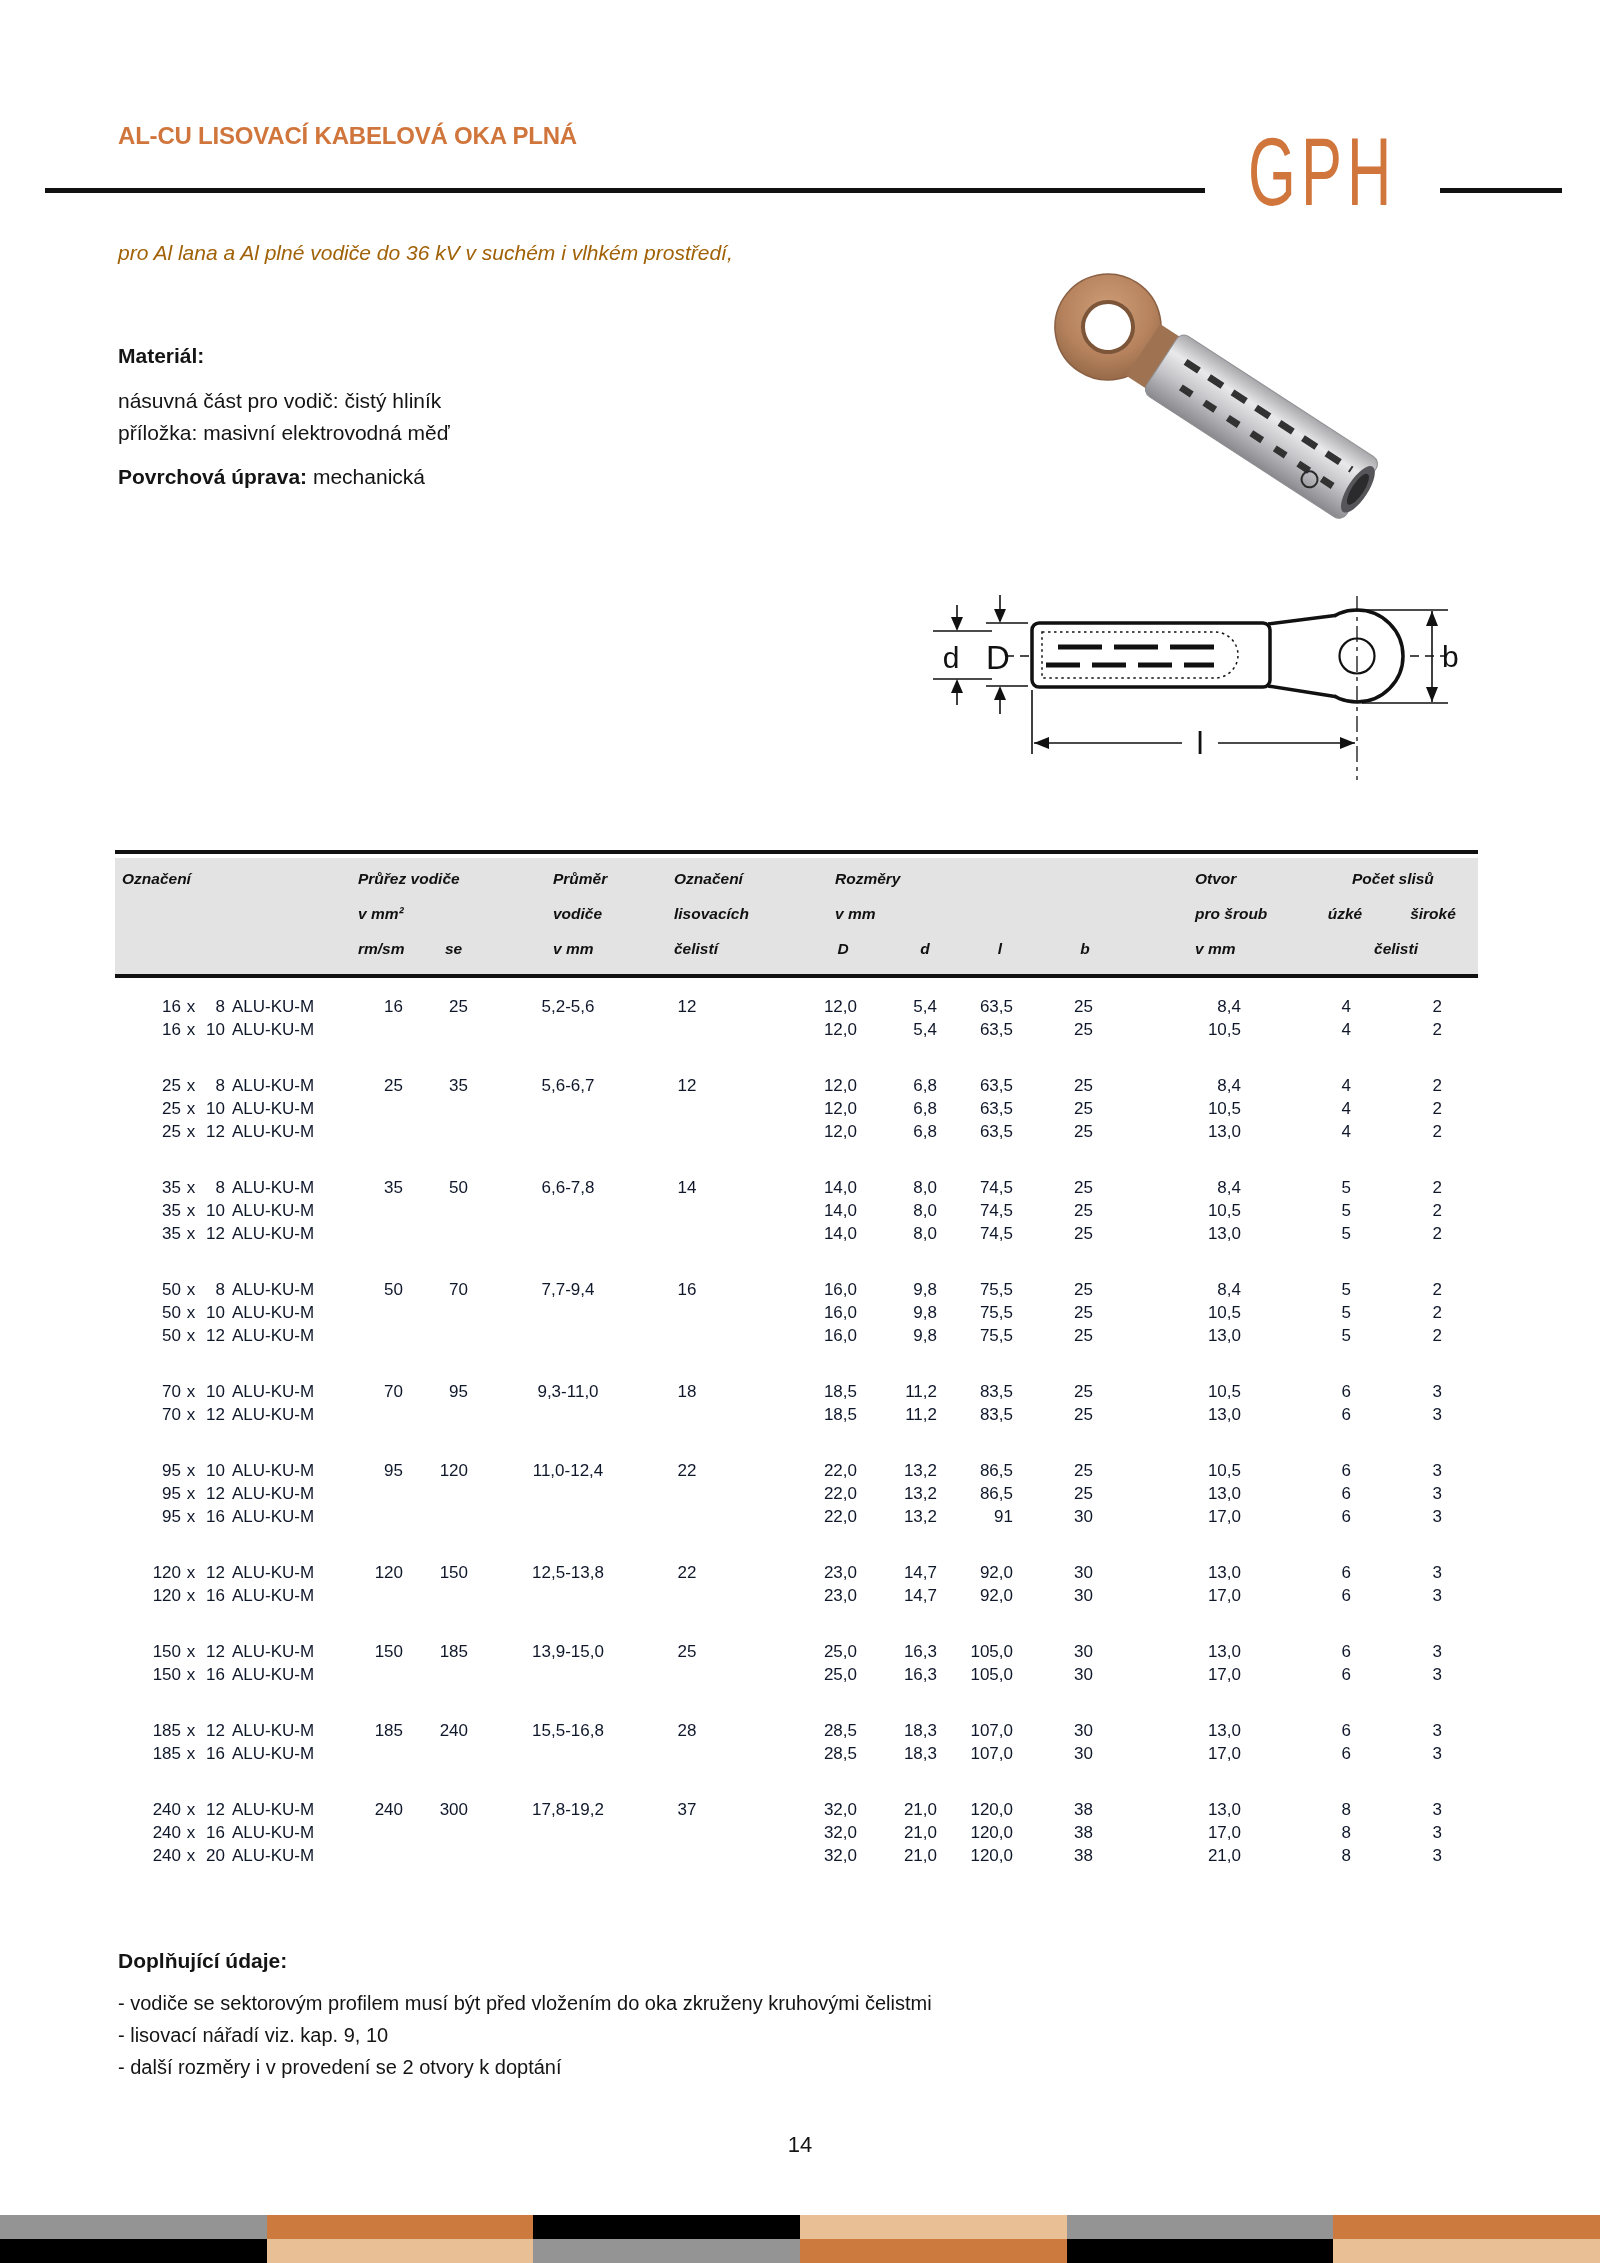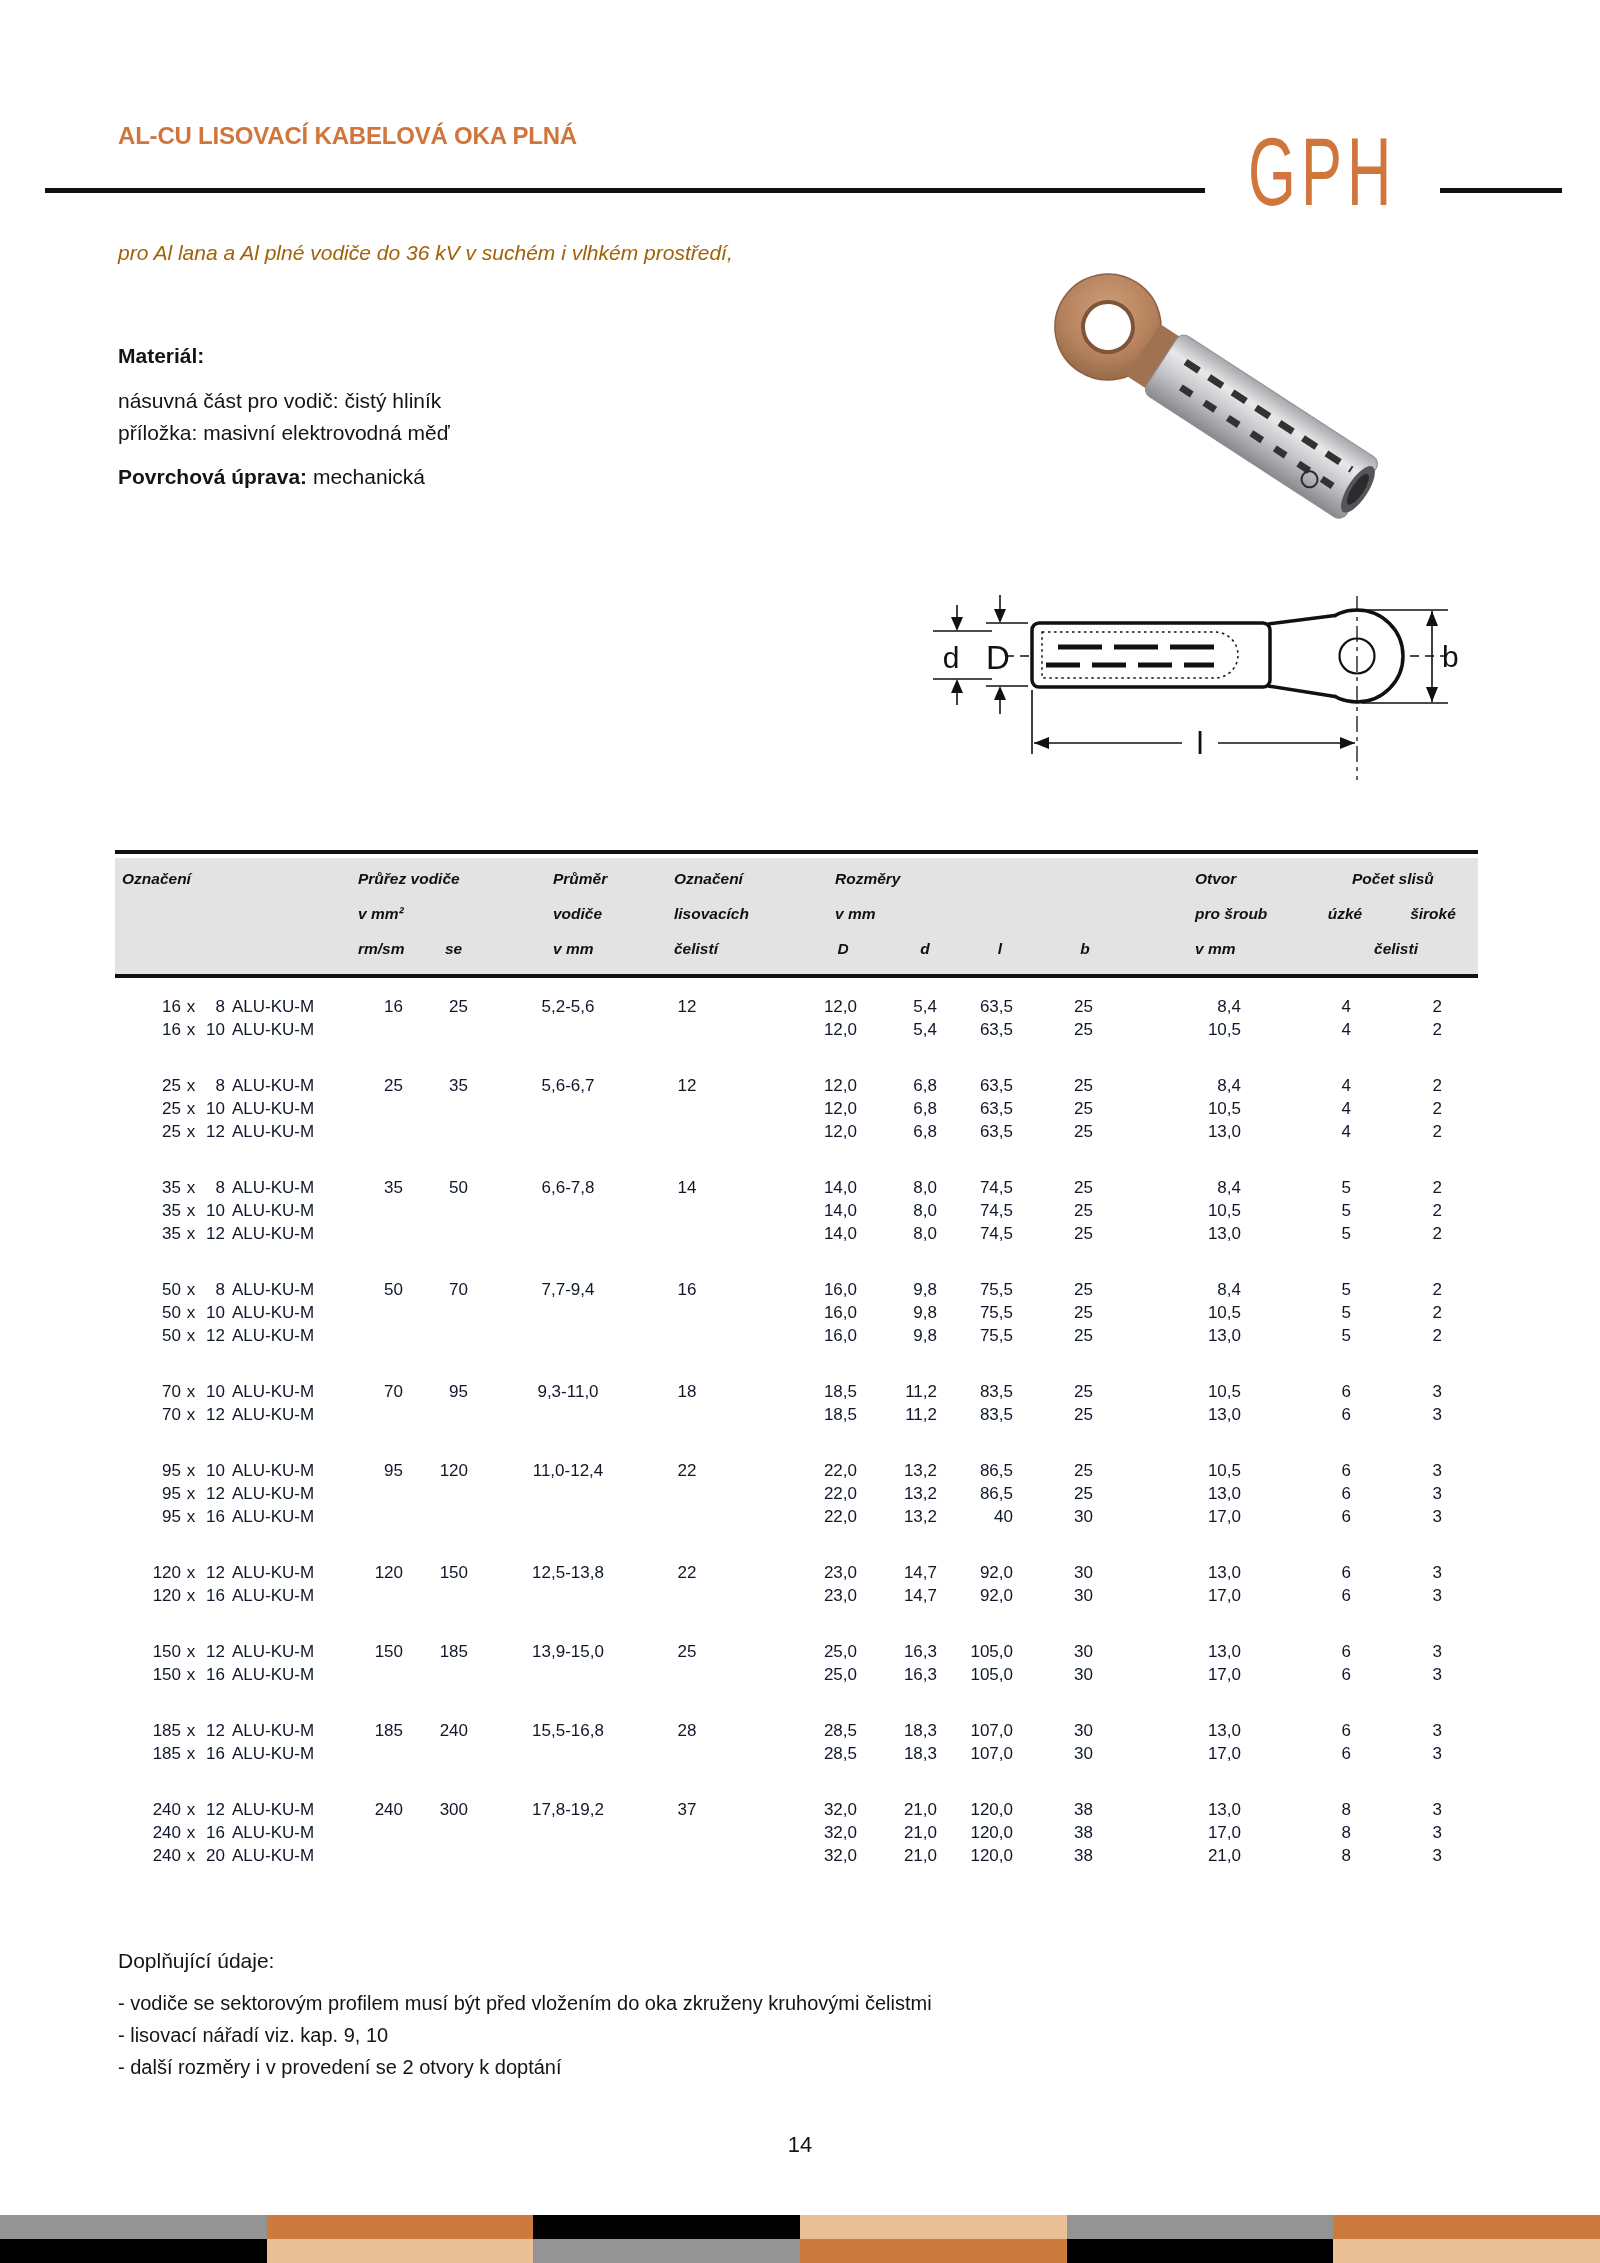--- a/index.html
+++ b/index.html
@@ -54,21 +54,21 @@
   .c2 { text-align:right; padding-right:22px; }
   .c3 { text-align:right; padding-right:15px; }
   .c4 { text-align:center; padding-left:20px; }
   .c5 { text-align:center; padding-left:18px; }
   .c6,.c7,.c8,.c9 { text-align:right; padding-right:6px; }
   .c10,.c11 { text-align:right; padding-right:8px; }
   .c12 { text-align:right; padding-right:12px; }
 
   
   .notes { left:118px; top:1945px; font-size:20px; line-height:32px; }
-  .notes h3 { font-size:21px; font-weight:normal; margin-bottom:10px; }
+  .notes h3 { font-size:21px; font-weight:bold; margin-bottom:10px; }
 
   .page-number { left:0; top:2132px; width:1600px; text-align:center; font-size:22px; }
 
   
   .color-bar { left:0; top:2215px; width:1600px; height:48px; display:flex; flex-wrap:wrap; }
   .color-bar .cbc { width:266.66px; height:24px; }
 </style>
 </head>
 <body>
 
@@ -494,21 +494,21 @@
             <span class="dz-x">x</span>
             <span class="dz-hole">16</span>
             <span class="dz-suffix">ALU-KU-M</span>
           </div>
           <div class="cell c2"></div>
           <div class="cell c3"></div>
           <div class="cell c4"></div>
           <div class="cell c5"></div>
           <div class="cell c6">22,0</div>
           <div class="cell c7">13,2</div>
-          <div class="cell c8">40</div>
+          <div class="cell c8">91</div>
           <div class="cell c9">30</div>
           <div class="cell c10">17,0</div>
           <div class="cell c11">6</div>
           <div class="cell c12">3</div>
         </div>
       </div>
       <div class="tgroup">
         <div class="trow">
           <div class="cell c1">
             <span class="dz-size">120</span>

